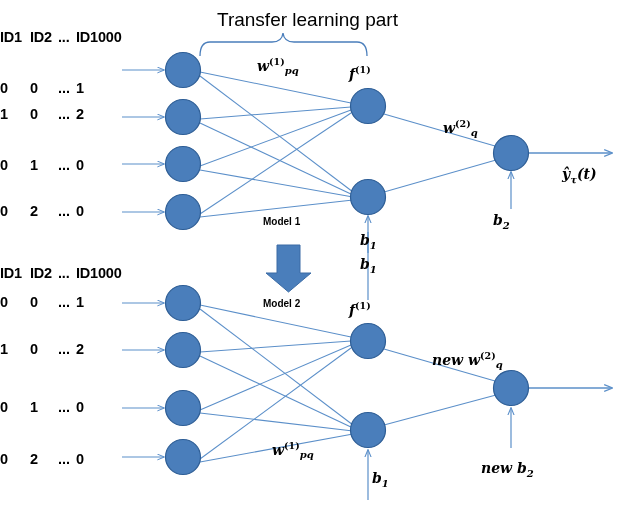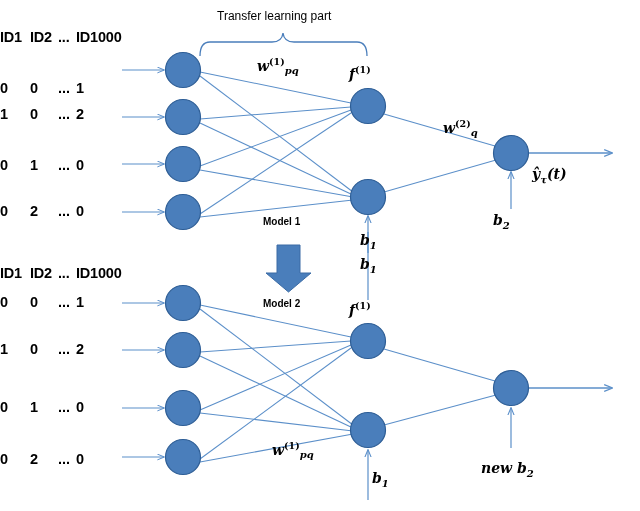--- a/index.html
+++ b/index.html
@@ -9,21 +9,21 @@
   }
   svg.layer{position:absolute;left:0;top:0;width:640px;height:511px;}
   .txt{position:absolute;white-space:nowrap;color:#000000;}
   .tbl-head{font-size:14.5px;font-weight:600;letter-spacing:-0.2px;}
   .tbl-row{font-size:14.5px;font-weight:600;}
   .tbl-cell{position:absolute;text-align:left;}
   .caption{font-size:10px;font-weight:600;}
   .mathlbl{font-family:"DejaVu Serif",serif;font-style:italic;font-weight:700;font-size:14px;}
   .mathlbl sup{font-style:normal;font-size:9.5px;vertical-align:super;font-weight:700;}
   .mathlbl sub{font-style:italic;font-size:10px;vertical-align:sub;font-weight:700;text-align:center;}
-  .brace-label{font-size:12px;}
+  .brace-label{font-size:19px;}
 </style>
 </head>
 <body>
 
 <div id="root">
 
   <svg class="layer" viewBox="0 0 640 511">
     <defs>
       <marker id="ah" markerWidth="7" markerHeight="7" refX="6" refY="3" orient="auto">
         <path d="M0,0.4 L6.4,3 L0,5.6" fill="none" stroke="#5B8FC9" stroke-width="0.9"></path>
@@ -204,36 +204,39 @@
   </div>
 
   <div class="txt mathlbl" style="left:360px;top:256px;">
     <span>b</span><sub>1</sub>
   </div>
 
   <div class="txt mathlbl" style="left:493px;top:212px;">
     <span>b</span><sub>2</sub>
   </div>
 
-  <div class="txt mathlbl" style="left:532px;top:166px;">
+  <div class="txt mathlbl" style="left:562px;top:166px;">
     <span>ŷ</span><sub>τ</sub><span>(t)</span>
   </div>
 
   <div class="txt mathlbl" style="left:360px;top:232px;">
     <span>b</span><sub>1</sub>
   </div>
 
   <div class="txt mathlbl" style="left:272px;top:440px;">
     <span>w</span><sup>(1)</sup><sub>pq</sub>
   </div>
 
   <div class="txt mathlbl" style="left:349px;top:300px;">
     <span>f</span><sup>(1)</sup>
   </div>
 
+  <div class="txt mathlbl" style="left:432px;top:350px;">
+    <span>new w</span><sup>(2)</sup><sub>q</sub>
+  </div>
 
   <div class="txt mathlbl" style="left:372px;top:470px;">
     <span>b</span><sub>1</sub>
   </div>
 
   <div class="txt mathlbl" style="left:481px;top:460px;">
     <span>new b</span><sub>2</sub>
   </div>
 
 

